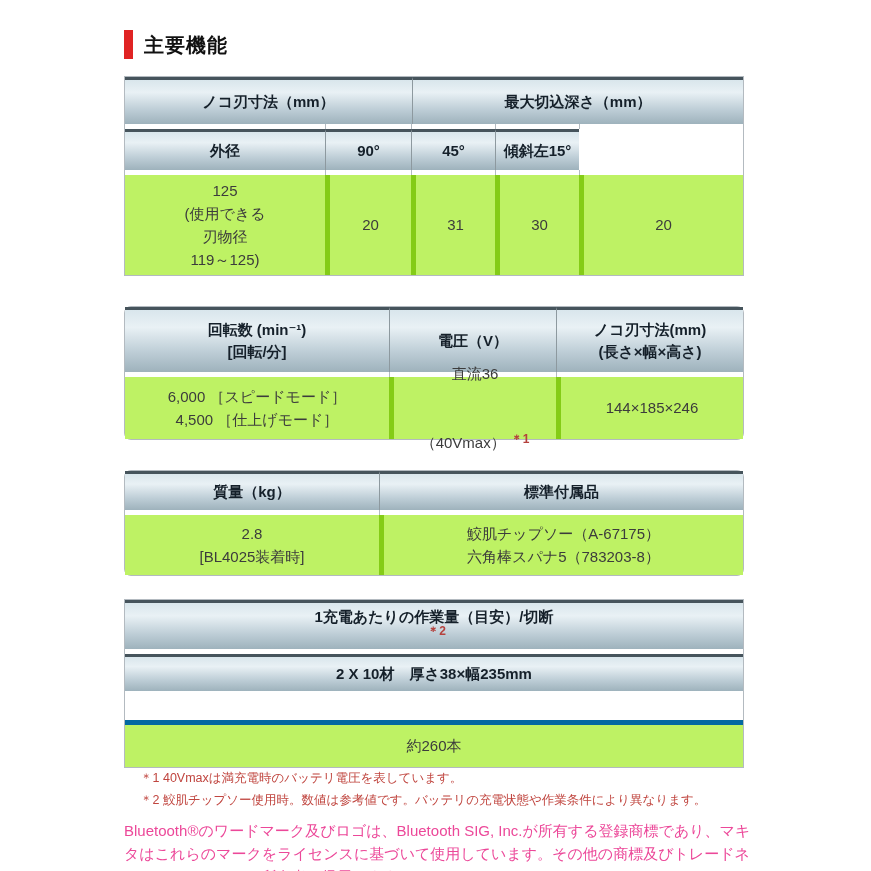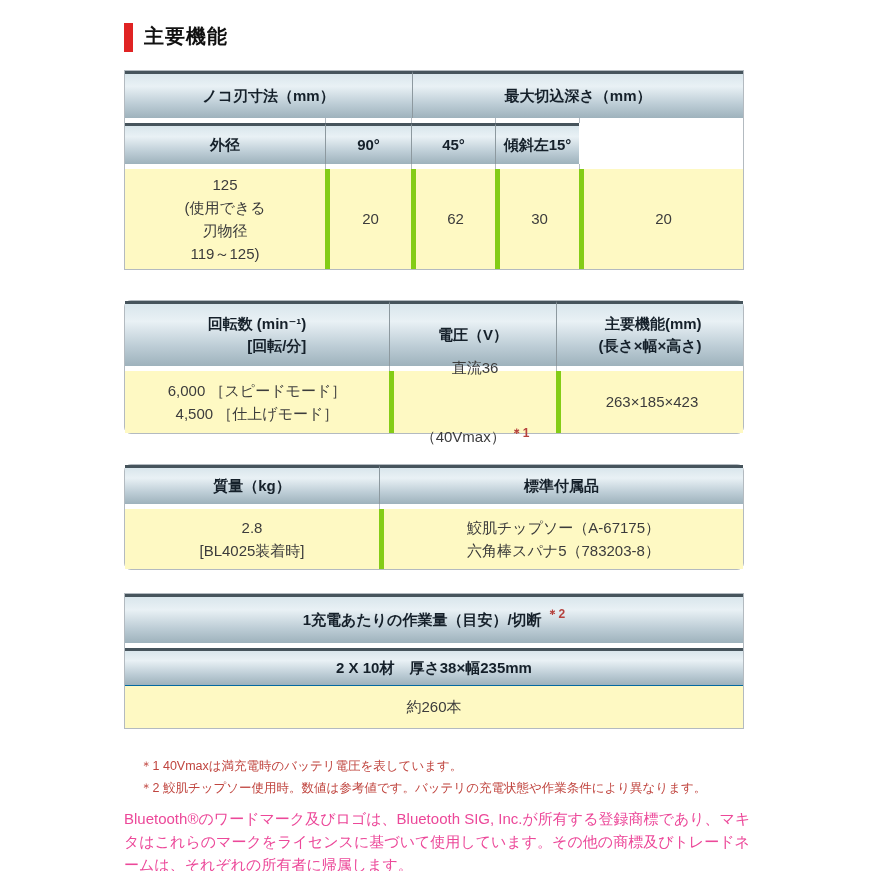--- a/index.html
+++ b/index.html
@@ -4,67 +4,67 @@
 <style>
   html,body{margin:0;padding:0;background:#fff;}
   body{
     width:871px;height:871px;overflow:hidden;
     font-family:"Liberation Sans","DejaVu Sans",sans-serif;
     color:#3c3c3c;
   }
   .content{margin-left:124px;width:622px;}
 
   
-  .sec-title{display:flex;align-items:flex-start;padding-top:23px;height:30px;}
+  .sec-title{display:flex;align-items:flex-end;padding-top:29px;height:30px;}
   .red-bar{width:9px;height:29px;background:#e02323;margin-right:11px;}
   .sec-title-text{font-size:20px;font-weight:bold;color:#111;letter-spacing:1px;}
 
   
   .tbl{width:618px;border:1px solid #b3bac0;background:#fff;}
   .row{display:grid;}
   .t1-h1{grid-template-columns:287px 1fr;}
   .t1-cols{grid-template-columns:200px 86px 84px 84px 1fr;}
   .t2-cols{grid-template-columns:264px 167px 1fr;}
   .t3-cols{grid-template-columns:254px 1fr;}
   .t4-cols{grid-template-columns:1fr;}
 
   .hcell{
     border-top:3px solid #46545c;
     background:linear-gradient(to bottom,#d9e6ec 0%,#e9f1f5 28%,#bdcdd6 68%,#9eb2bc 100%);
     font-weight:bold;color:#15202a;font-size:15px;
     display:flex;align-items:center;justify-content:center;
-    text-align:right;white-space:pre-line;line-height:1.45;
+    text-align:center;white-space:pre-line;line-height:1.45;
   }
   .hcell + .hcell{border-left:1px solid #8d999f;}
 
   .dcell{
-    background:#fef9c3;color:#3c3c3c;font-size:15px;
+    background:#bef264;color:#3c3c3c;font-size:15px;
     display:flex;align-items:center;justify-content:center;
     text-align:center;white-space:pre-line;line-height:1.55;
   }
   .dcell + .dcell{border-left:5px solid #84cc16;}
 
   .srow{height:5px;}
   .scell{background:#fff;}
   .scell + .scell{border-left:1px solid #b3bac0;}
 
   .h44{height:44px;} .h38{height:38px;} .h100{height:100px;}
   .h62{height:62px;} .h36{height:36px;} .h60{height:60px;}
-  .h46{height:46px;} .h34{height:34px;} .h42{height:42px;}
-  .bt{border-top:1px solid #0369a1;}
+  .h46{height:46px;flex-direction:column;} .h34{height:34px;} .h42{height:42px;}
+  .bt{border-top:5px solid #0369a1;margin-top:29px;}
 
   .mt17{margin-top:17px;} .mt30{margin-top:30px;border-radius:7px;} .mt23{margin-top:23px;}
 
   .sup-red{
     color:#b5413d;font-size:12px;font-weight:bold;
     position:relative;top:-5px;margin-left:5px;
   }
 
   
-  .footnotes{margin-top:27px;margin-left:16px;}
+  .footnotes{margin-left:16px;}
   .footnote{color:#c0453f;font-size:12.5px;line-height:1.75;}
   .legal{
     margin-top:7px;width:628px;font-size:15px;color:#ec4899;
     line-height:1.55;text-align:left;
   }
 </style>
 </head>
 <body>
 
 <div class="content">
@@ -98,51 +98,51 @@
         <div class="scell"></div>
         <div class="scell"></div>
         <div class="scell"></div>
     </div>
     <div class="row t1-cols">
       <div class="dcell h100">125
 (使用できる
 刃物径
 119～125)</div>
       <div class="dcell h100">20</div>
-      <div class="dcell h100">62</div>
+      <div class="dcell h100">31</div>
       <div class="dcell h100">30</div>
       <div class="dcell h100">20</div>
     </div>
   </div>
 
   <div class="tbl mt30">
     <div class="row t2-cols">
       <div class="hcell h62">回転数 (min⁻¹)
 [回転/分]</div>
       <div class="hcell h62">電圧（V）</div>
-      <div class="hcell h62">主要機能(mm)
+      <div class="hcell h62">ノコ刃寸法(mm)
 (長さ×幅×高さ)</div>
     </div>
     <div class="row t2-cols srow">
       <div class="scell"></div>
         <div class="scell"></div>
         <div class="scell"></div>
     </div>
     <div class="row t2-cols">
       <div class="dcell h62">6,000 ［スピードモード］
 4,500 ［仕上げモード］</div>
       <div class="dcell h62">
         <div>
           <div>直流36</div>
           <div>
             <span>（40Vmax）</span><span class="sup-red">＊1</span>
           </div>
         </div>
       </div>
-      <div class="dcell h62">263×185×423</div>
+      <div class="dcell h62">144×185×246</div>
     </div>
   </div>
 
   <div class="tbl mt30">
     <div class="row t3-cols">
       <div class="hcell h36">質量（kg）</div>
       <div class="hcell h36">標準付属品</div>
     </div>
     <div class="row t3-cols srow">
       <div class="scell"></div>

